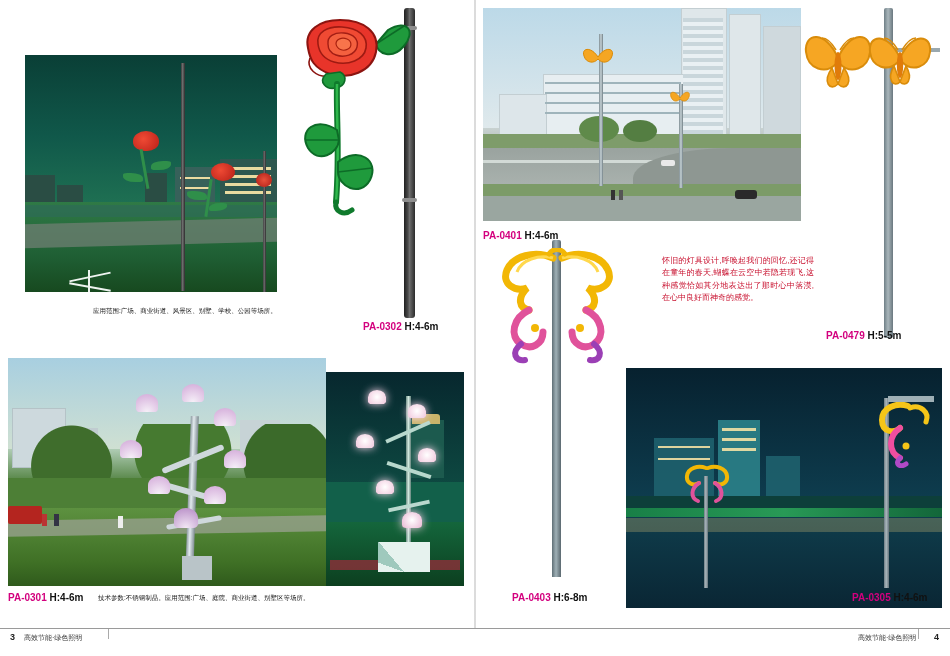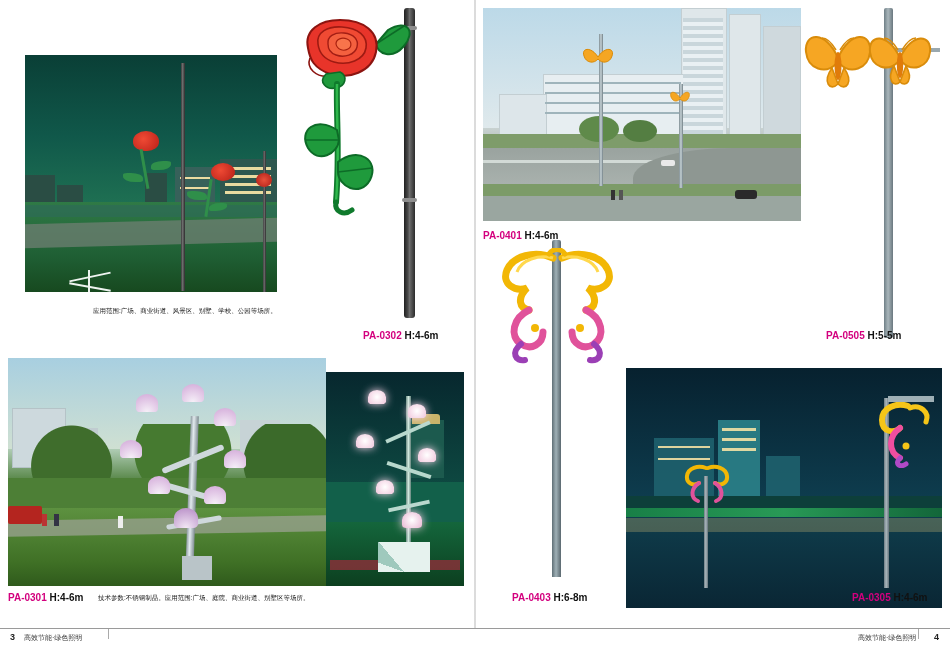--- a/index.html
+++ b/index.html
@@ -230,21 +230,21 @@
         <path d="M47 128 L14 128" stroke="#0d6b27" stroke-width="1.4" fill="none"></path>
 
         <path d="M46 150 C66 134 88 148 78 168 C68 186 46 174 46 160 Z" fill="#1f9a3c" stroke="#0d6b27" stroke-width="2"></path>
         <path d="M46 160 L80 156" stroke="#0d6b27" stroke-width="1.4" fill="none"></path>
 
         <path d="M44 190 C42 200 52 204 60 198" fill="none" stroke="#0f7a2c" stroke-width="5" stroke-linecap="round"></path>
       </g>
     </svg>
   </div>
 
-  <div class="caption" style="left:363px; top:330px;">
+  <div class="caption" style="left:363px; top:321px;">
     <span>PA-0302</span>
     <span class="h">H:4-6m</span>
   </div>
 
   <div class="photo tree-day">
     <div style="position:absolute;left:0;top:0;width:100%;height:40%;background:linear-gradient(to bottom,#a8cfe0,#cfe0d2);"></div>
 
     <div style="position:absolute;left:4px;top:50px;width:52px;height:58px;background:#cdd9dd;border:1px solid #b5c3c7;"></div>
     <div style="position:absolute;left:60px;top:70px;width:30px;height:38px;background:#c0ccd0;"></div>
     <div style="position:absolute;left:232px;top:62px;width:40px;height:46px;background:#c7d3d6;"></div>
@@ -381,24 +381,25 @@
         <path d="M34 30 C46 4 66 6 64 24 C62 40 46 44 36 34 Z" fill="#f6a623" stroke="#d98c0b" stroke-width="2"></path>
         <path d="M28 38 C20 52 28 60 34 54 Z" fill="#f6a623" stroke="#d98c0b" stroke-width="1.6"></path>
         <path d="M40 38 C48 52 40 60 34 54 Z" fill="#f6a623" stroke="#d98c0b" stroke-width="1.6"></path>
         <ellipse cx="34" cy="37" rx="3.2" ry="13" fill="#e07b0a"></ellipse>
         <path d="M32 22 C26 12 22 10 18 10" stroke="#d98c0b" stroke-width="1.6" fill="none"></path>
         <path d="M36 22 C42 12 46 10 50 10" stroke="#d98c0b" stroke-width="1.6" fill="none"></path>
       </g>
     </svg>
   </div>
   <div class="caption" style="left:826px; top:330px;">
-    <span>PA-0505</span>
+    <span>PA-0479</span>
     <span class="h">H:5-5m</span>
   </div>
 
+  <div class="redtext" style="left:662px; top:255px;">怀旧的灯具设计,呼唤起我们的回忆,还记得在童年的春天,蝴蝶在云空中若隐若现飞,这种感觉恰如其分地表达出了那时心中落漠,在心中良好而神奇的感觉。</div>
 
   <div class="ph-pole"></div>
   <div class="ph-art">
     <svg width="125" height="125" viewBox="0 0 125 125">
 
       <g>
         <path d="M58 10 C40 2 18 8 12 22 C6 36 20 44 32 40 C22 50 24 60 34 62" fill="none" stroke="#f2b705" stroke-width="7" stroke-linecap="round"></path>
         <path d="M58 10 C44 6 26 12 22 24" fill="none" stroke="#ffd84d" stroke-width="3"></path>
         <path d="M34 62 C18 70 14 88 26 96 C36 103 48 96 48 84" fill="none" stroke="#e0529b" stroke-width="7" stroke-linecap="round"></path>
         <path d="M26 96 C16 104 20 114 30 112" fill="none" stroke="#9b3fb5" stroke-width="6" stroke-linecap="round"></path>

